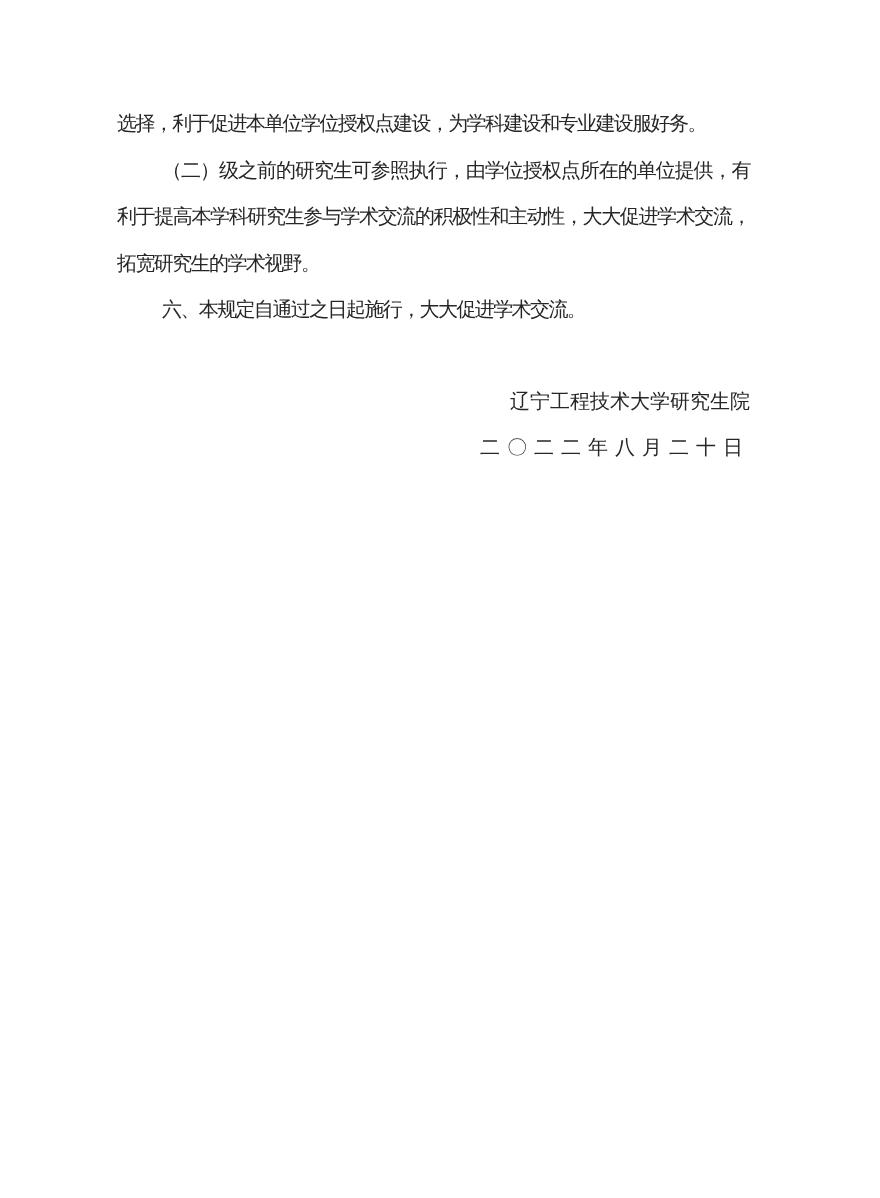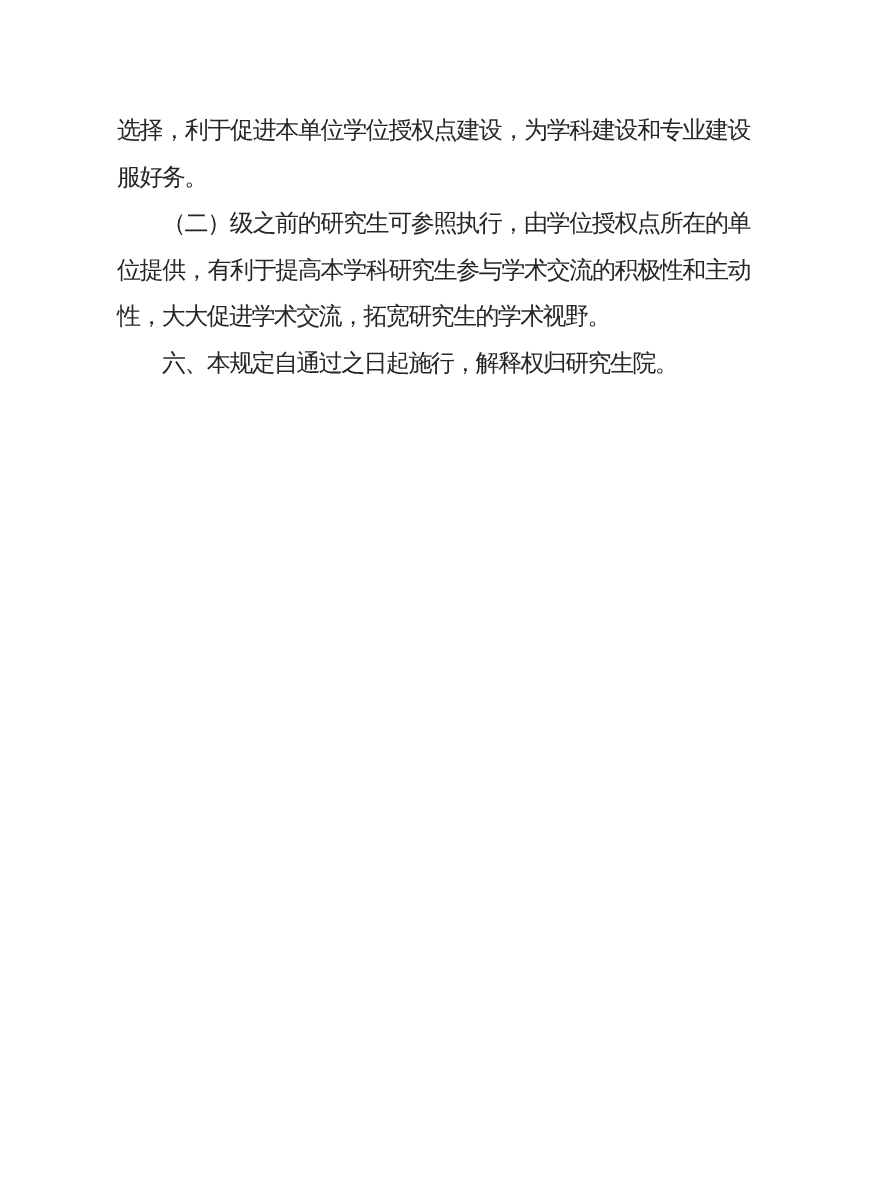--- a/index.html
+++ b/index.html
@@ -12,23 +12,23 @@
     width: 880px;
     height: 1198px;
     background: #ffffff;
     overflow: hidden;
     font-family: "Liberation Serif", "DejaVu Serif", serif;
     color: #262626;
   }
   .content {
     position: absolute;
     left: 117px;
-    top: 107px;
+    top: 100px;
     width: 633px;
-    font-size: 24px;
+    font-size: 20px;
     line-height: 46.5px;
     letter-spacing: -1.6px;
     text-align: justify;
     text-justify: inter-ideograph;
   }
   .content p {
     margin: 0;
     padding: 0;
   }
   .content p.indented {
@@ -47,16 +47,20 @@
     margin-right: -22px;
   }
 </style>
 </head>
 <body>
 
 <div class="page">
   <div class="content">
     <p class="continuation">选择，利于促进本单位学位授权点建设，为学科建设和专业建设服好务。</p>
     <p class="indented">（二）级之前的研究生可参照执行，由学位授权点所在的单位提供，有利于提高本学科研究生参与学术交流的积极性和主动性，大大促进学术交流，拓宽研究生的学术视野。</p>
-    <p class="indented">六、本规定自通过之日起施行，解释权归研究生院。</p>
+    <p class="indented">六、本规定自通过之日起施行，大大促进学术交流。</p>
 
+    <div class="signature-block">
+      <p class="signature-org">辽宁工程技术大学研究生院</p>
+      <p class="signature-date">二〇二二年八月二十日</p>
+    </div>
   </div>
 </div>
 
 </body></html>

